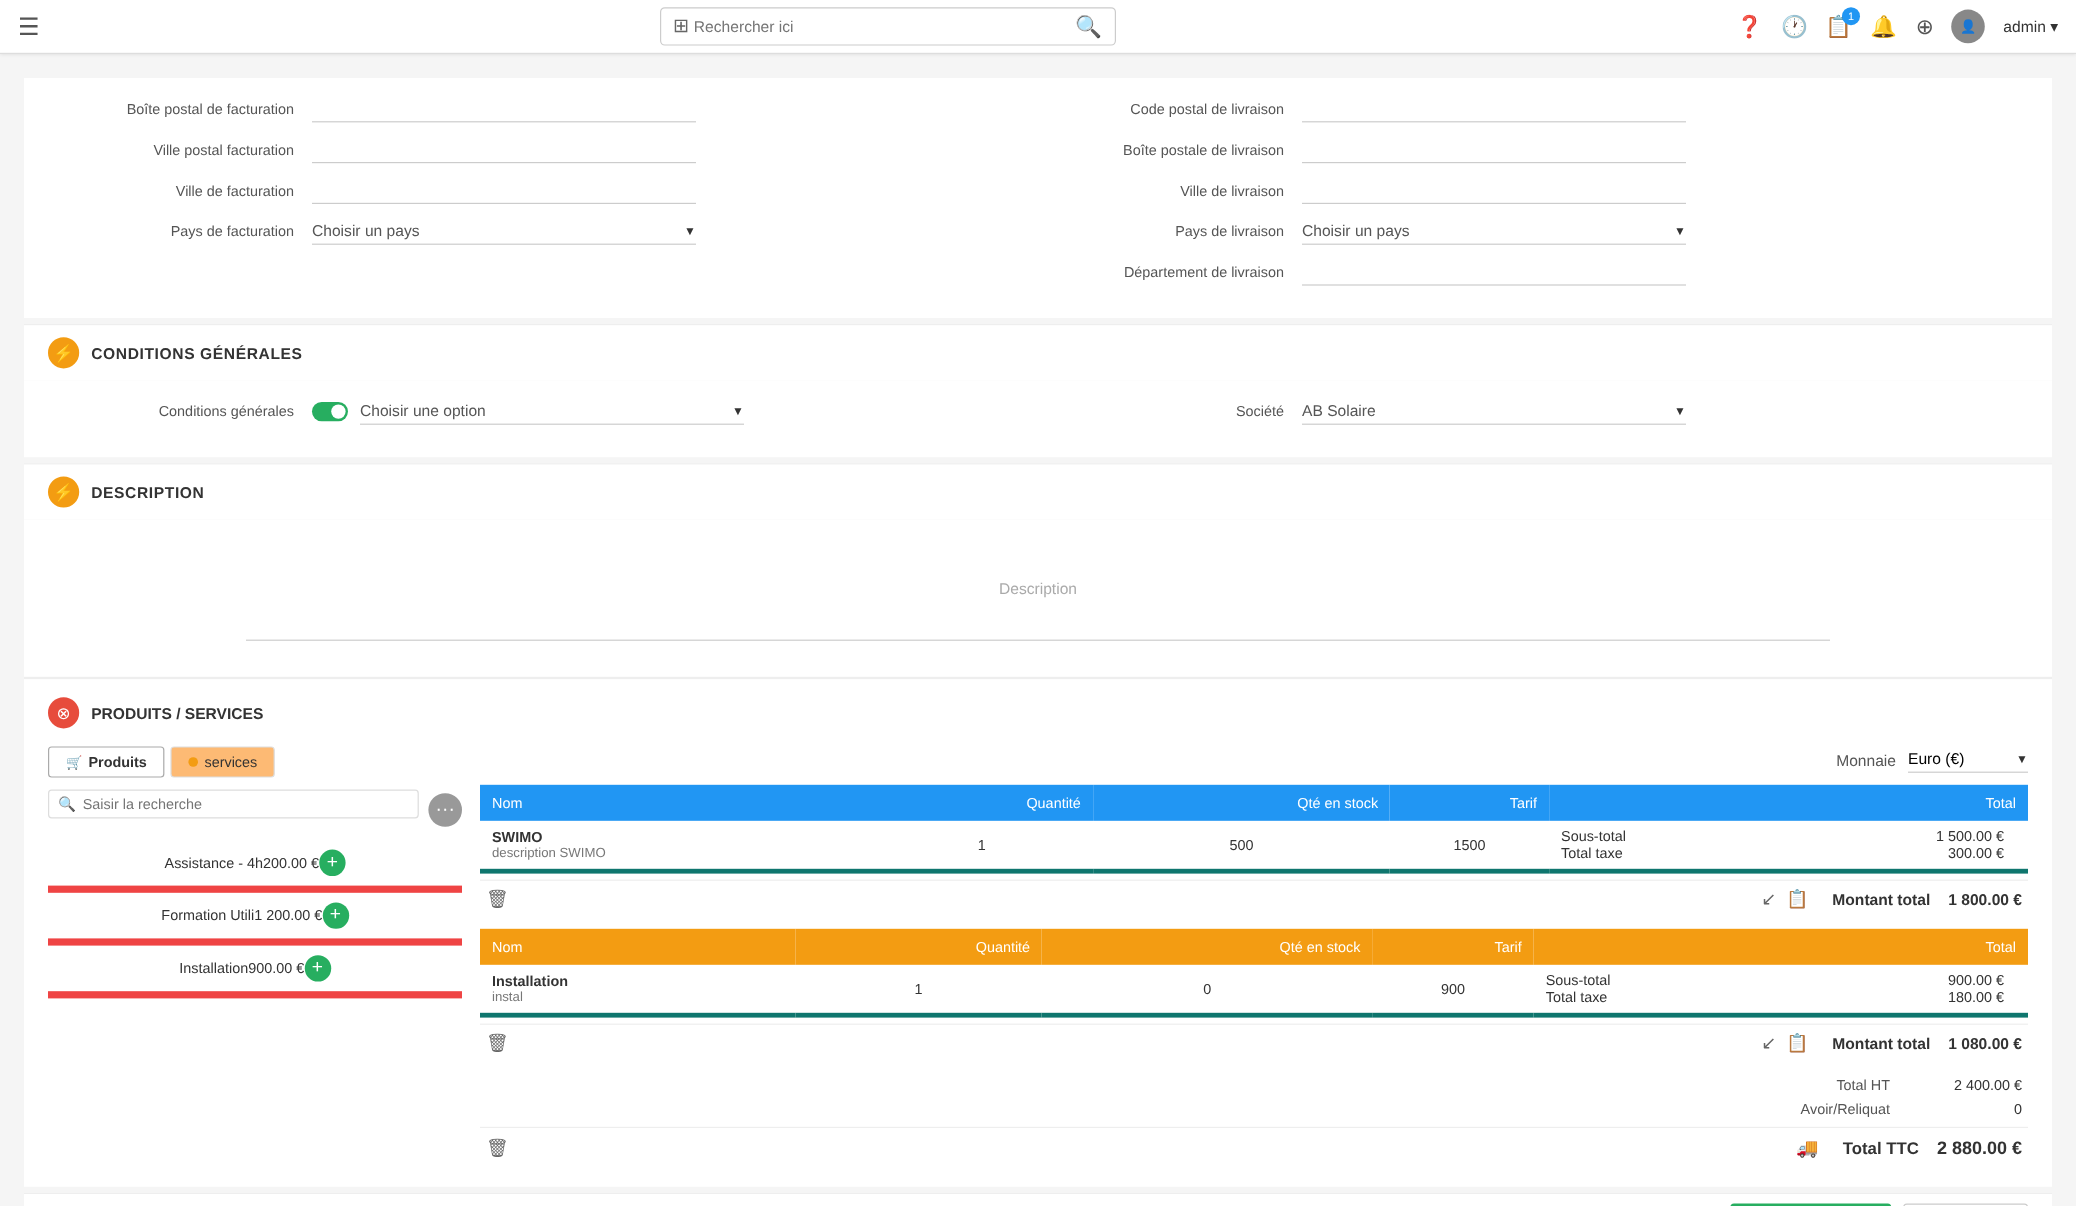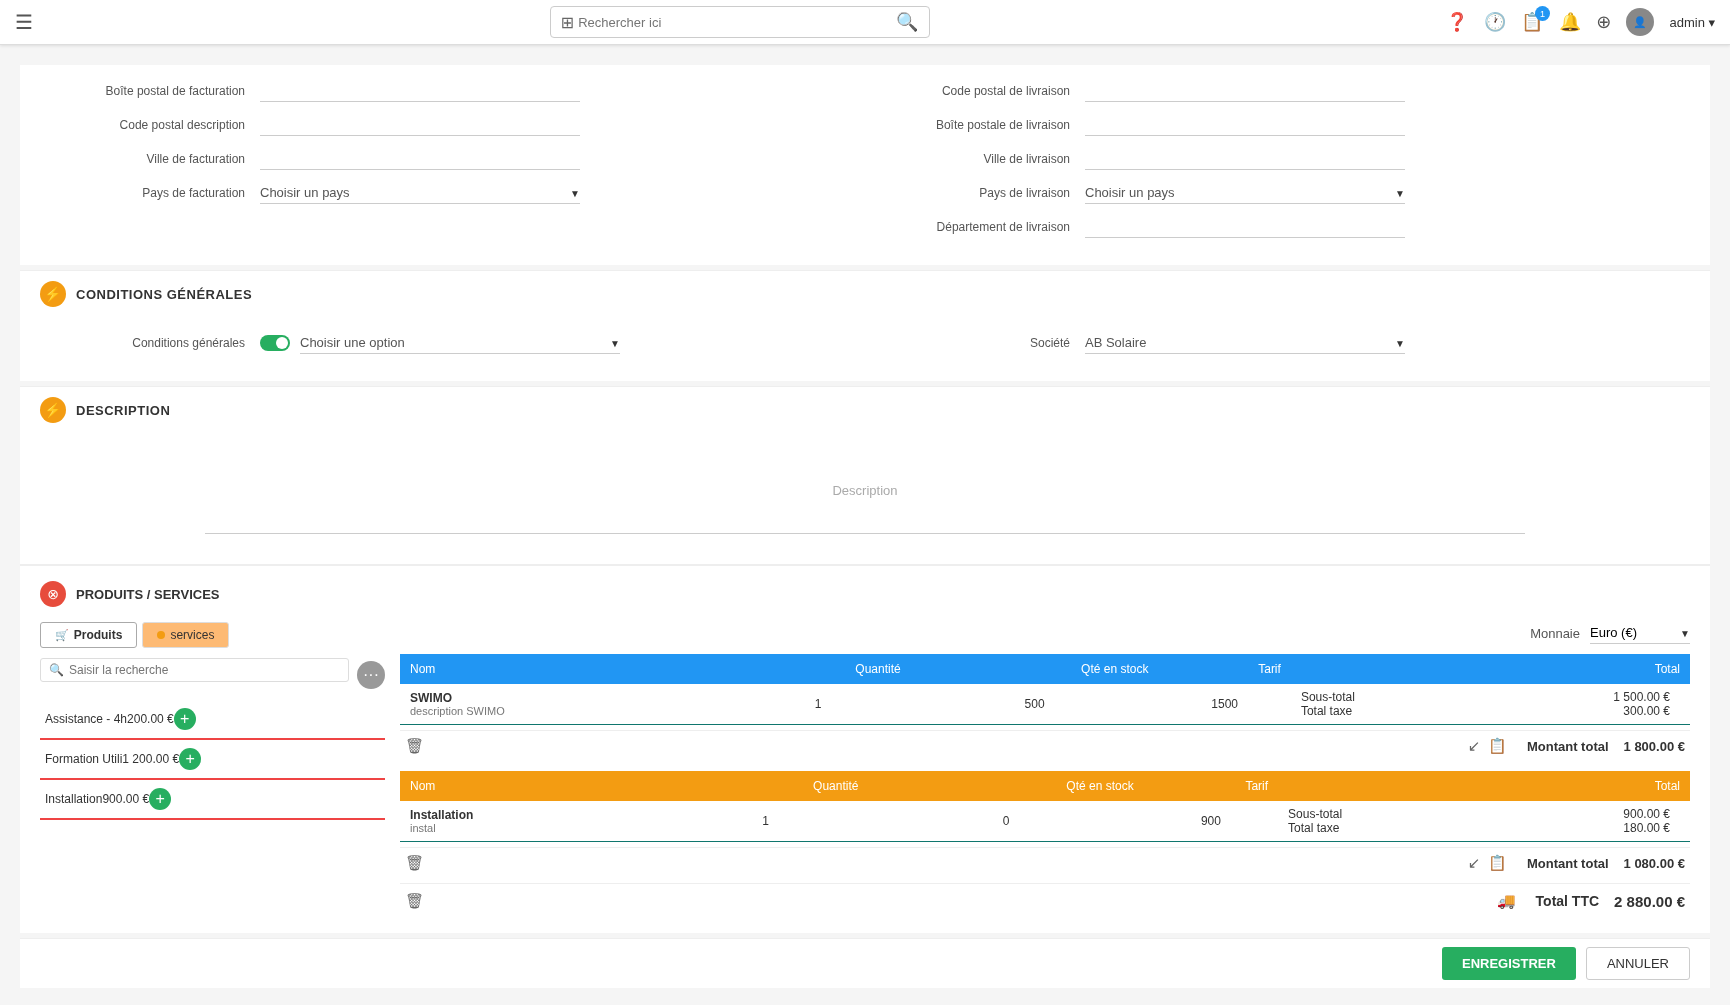--- a/index.html
+++ b/index.html
@@ -120,22 +120,22 @@
     .sidebar-search-icon { color: #999; font-size: 12px; }
     .more-btn {
       width: 28px; height: 28px; border-radius: 50%;
       background: #999; color: #fff; border: none; cursor: pointer;
       display: flex; align-items: center; justify-content: center; font-size: 16px;
       margin-left: auto; flex-shrink: 0;
     }
 
     
     .service-item {
-      display: flex; align-items: center; justify-content: flex-start;
-      padding: 8px 5px; border-bottom: 2px solid #ef4444; cursor: pointer;
+      display: flex; align-items: center; justify-content: center;
+      padding: 8px 5px; border-bottom: 6px solid #ef4444; cursor: pointer;
     }
     .service-name { font-size: 12px; color: #333; }
     .service-price { font-size: 12px; color: #333; }
     .add-btn {
       width: 22px; height: 22px; border-radius: 50%;
       background: #27ae60; color: #fff; border: none; cursor: pointer;
       display: flex; align-items: center; justify-content: center; font-size: 16px; line-height: 1;
     }
 
     
@@ -158,21 +158,21 @@
 
     
     .product-table { width: 100%; margin-bottom: 5px; border-collapse: collapse; }
     .table-header-blue { background: #2196F3; }
     .table-header-orange { background: #f39c12; }
     .table-header-blue th, .table-header-orange th {
       color: #fff; padding: 8px 10px; font-size: 12px; font-weight: normal; text-align: right;
     }
     .table-header-blue th:first-child, .table-header-orange th:first-child { text-align: left; }
 
-    .table-row td { padding: 6px 10px; font-size: 12px; border-bottom: 1px solid #0f766e; }
+    .table-row td { padding: 6px 10px; font-size: 12px; border-bottom: 4px solid #0f766e; }
     .table-row td.center { text-align: center; }
     .table-row td.right { text-align: right; }
 
     .table-footer {
       display: flex; align-items: center; justify-content: space-between;
       padding: 6px 5px; border-top: 1px solid #eee;
     }
     .table-footer-icons { display: flex; gap: 8px; align-items: center; }
     .icon-btn { color: #666; font-size: 15px; cursor: pointer; background: none; border: none; }
     .montant-total { font-size: 13px; font-weight: bold; }
@@ -248,21 +248,21 @@
 
   <div class="form-section">
     <div class="two-col-form">
 
       <div class="col">
         <div class="form-row">
           <div class="form-label">Boîte postal de facturation</div>
           <input class="form-input" style="">
         </div>
         <div class="form-row">
-          <div class="form-label">Code postal description</div>
+          <div class="form-label">Ville postal facturation</div>
           <input class="form-input" style="">
         </div>
         <div class="form-row">
           <div class="form-label">Ville de facturation</div>
           <input class="form-input" style="">
         </div>
         <div class="form-row">
           <div class="form-label">Pays de facturation</div>
           <div class="form-select-wrap">
             <select class="form-select">
@@ -489,20 +489,30 @@
           <button class="icon-btn">🗑</button>
           <div style="flex:1;"></div>
           <div class="table-footer-icons">
             <button class="icon-btn">↙</button>
             <button class="icon-btn">📋</button>
           </div>
           <span class="montant-total" style="margin-left:20px;margin-right:15px;">Montant total</span>
           <span class="montant-value">1 080.00 €</span>
         </div>
 
+        <div class="grand-totals">
+          <div class="grand-total-row">
+            <span class="gt-label">Total HT</span>
+            <span class="gt-value">2 400.00 €</span>
+          </div>
+          <div class="grand-total-row">
+            <span class="gt-label">Avoir/Reliquat</span>
+            <span class="gt-value">0</span>
+          </div>
+        </div>
 
         <div style="display:flex;align-items:center;justify-content:space-between;padding:8px 5px;border-top:1px solid #eee;margin-top:5px;">
           <button class="icon-btn">🗑</button>
           <div style="flex:1;"></div>
           <button class="icon-btn">🚚</button>
           <span style="font-size:14px;font-weight:bold;margin-left:20px;margin-right:15px;">Total TTC</span>
           <span style="font-size:15px;font-weight:bold;">2 880.00 €</span>
         </div>
       </div>
     </div>

